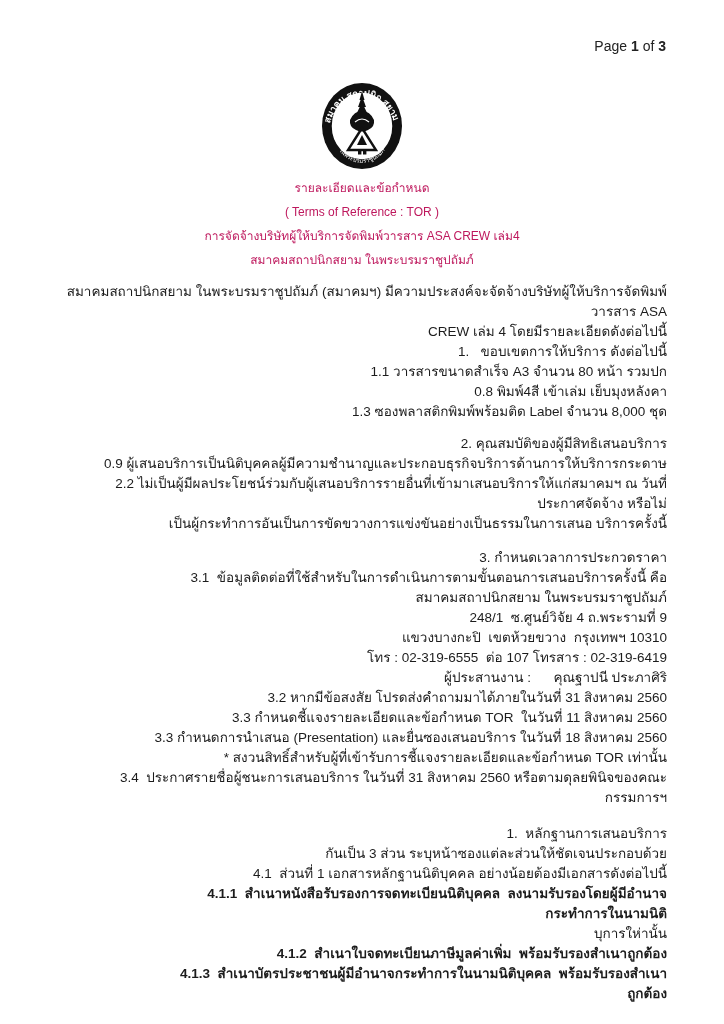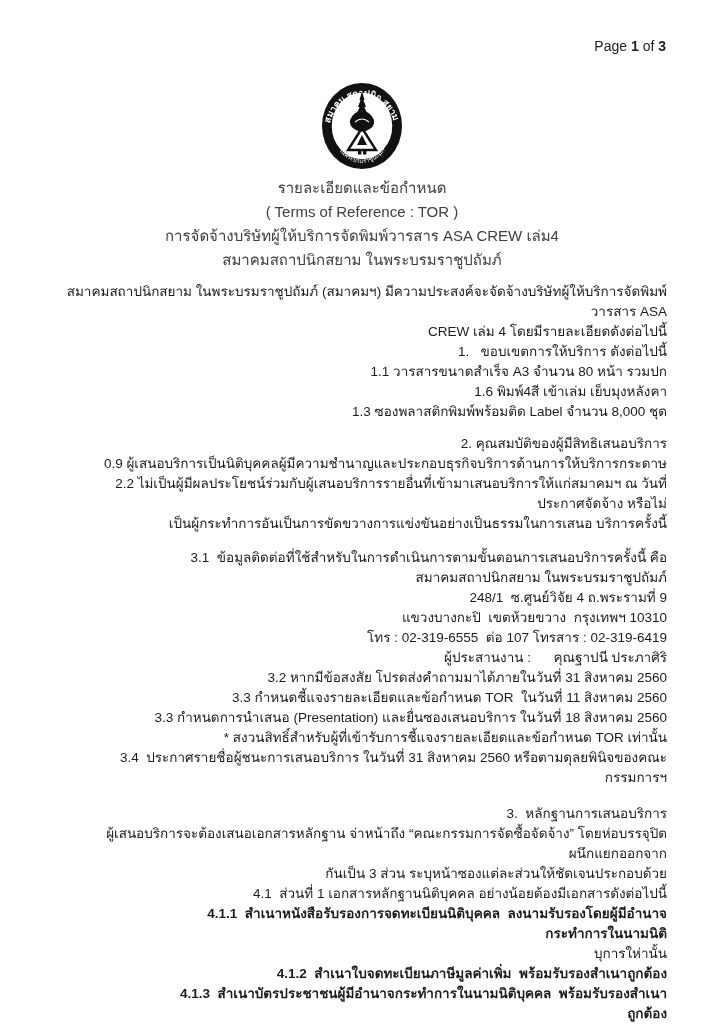--- a/index.html
+++ b/index.html
@@ -18,21 +18,21 @@
   }
   .page-header b{font-weight:bold;}
   .logo-wrap{
     position:absolute;top:80px;left:0;width:724px;
     display:flex;justify-content:center;
   }
   .content{
     position:absolute;top:176px;left:57px;width:610px;
   }
   .title-block{text-align:center;width:610px;}
-  .title-line{font-size:15px;line-height:24px;color:#404040;white-space:pre-wrap;}
+  .title-line{font-size:12px;line-height:24px;color:#be185d;white-space:pre-wrap;}
   .body-block{margin-top:10px;}
   .ln{
     font-size:13.5px;line-height:20px;color:#1c1c1c;
     white-space:pre-wrap;
     text-align:right;
   }
   .ind28{padding-left:28px;}
   .ind31{padding-left:31px;}
   .ind39{padding-left:39px;}
   .ind53{padding-left:53px;}
@@ -88,48 +88,48 @@
       <div class="title-line">การจัดจ้างบริษัทผู้ให้บริการจัดพิมพ์วารสาร ASA CREW เล่ม4</div>
       <div class="title-line">สมาคมสถาปนิกสยาม ในพระบรมราชูปถัมภ์</div>
     </div>
 
     <div class="body-block">
       <div class="ln">สมาคมสถาปนิกสยาม ในพระบรมราชูปถัมภ์ (สมาคมฯ) มีความประสงค์จะจัดจ้างบริษัทผู้ให้บริการจัดพิมพ์วารสาร ASA</div>
       <div class="ln">CREW เล่ม 4 โดยมีรายละเอียดดังต่อไปนี้</div>
 
       <div class="ln">1.   ขอบเขตการให้บริการ ดังต่อไปนี้</div>
       <div class="ln ind31">1.1 วารสารขนาดสำเร็จ A3 จำนวน 80 หน้า รวมปก</div>
-      <div class="ln ind31">1.6 พิมพ์4สี เข้าเล่ม เย็บมุงหลังคา</div>
+      <div class="ln ind31">0.8 พิมพ์4สี เข้าเล่ม เย็บมุงหลังคา</div>
       <div class="ln ind31">1.3 ซองพลาสติกพิมพ์พร้อมติด Label จำนวน 8,000 ชุด</div>
 
       <div class="gap12"></div>
 
       <div class="ln">2. คุณสมบัติของผู้มีสิทธิเสนอบริการ</div>
       <div class="ln ind31">0.9 ผู้เสนอบริการเป็นนิติบุคคลผู้มีความชำนาญและประกอบธุรกิจบริการด้านการให้บริการกระดาษ</div>
       <div class="ln ind31">2.2 ไม่เป็นผู้มีผลประโยชน์ร่วมกับผู้เสนอบริการรายอื่นที่เข้ามาเสนอบริการให้แก่สมาคมฯ ณ วันที่ ประกาศจัดจ้าง หรือไม่</div>
       <div class="ln ind53">เป็นผู้กระทำการอันเป็นการขัดขวางการแข่งขันอย่างเป็นธรรมในการเสนอ บริการครั้งนี้</div>
 
       <div class="gap14"></div>
 
+      <div class="ln">3. กำหนดเวลาการประกวดราคา</div>
       <div class="ln ind71">3.1  ข้อมูลติดต่อที่ใช้สำหรับในการดำเนินการตามขั้นตอนการเสนอบริการครั้งนี้ คือ</div>
       <div class="ln ind108">สมาคมสถาปนิกสยาม ในพระบรมราชูปถัมภ์</div>
       <div class="ln ind108">248/1  ซ.ศูนย์วิจัย 4 ถ.พระรามที่ 9</div>
       <div class="ln ind108">แขวงบางกะปิ  เขตห้วยขวาง  กรุงเทพฯ 10310</div>
       <div class="ln ind108">โทร : 02-319-6555  ต่อ 107 โทรสาร : 02-319-6419</div>
       <div class="ln ind108">ผู้ประสานงาน :      คุณฐาปนี ประภาศิริ</div>
       <div class="ln ind58">3.2 หากมีข้อสงสัย โปรดส่งคำถามมาได้ภายในวันที่ 31 สิงหาคม 2560</div>
       <div class="ln ind58">3.3 กำหนดชี้แจงรายละเอียดและข้อกำหนด TOR  ในวันที่ 11 สิงหาคม 2560</div>
       <div class="ln ind58">3.3 กำหนดการนำเสนอ (Presentation) และยื่นซองเสนอบริการ ในวันที่ 18 สิงหาคม 2560</div>
       <div class="ln ind75">* สงวนสิทธิ์สำหรับผู้ที่เข้ารับการชี้แจงรายละเอียดและข้อกำหนด TOR เท่านั้น</div>
       <div class="ln ind58">3.4  ประกาศรายชื่อผู้ชนะการเสนอบริการ ในวันที่ 31 สิงหาคม 2560 หรือตามดุลยพินิจของคณะกรรมการฯ</div>
 
       <div class="gap16"></div>
 
-      <div class="ln">3.  หลักฐานการเสนอบริการ</div>
-      <div class="ln ind28">ผู้เสนอบริการจะต้องเสนอเอกสารหลักฐาน จ่าหน้าถึง “คณะกรรมการจัดซื้อจัดจ้าง” โดยห่อบรรจุปิดผนึกแยกออกจาก</div>
+      <div class="ln">1.  หลักฐานการเสนอบริการ</div>
       <div class="ln ind28">กันเป็น 3 ส่วน ระบุหน้าซองแต่ละส่วนให้ชัดเจนประกอบด้วย</div>
       <div class="ln ind39">4.1  ส่วนที่ 1 เอกสารหลักฐานนิติบุคคล อย่างน้อยต้องมีเอกสารดังต่อไปนี้</div>
       <div class="ln ind113">4.1.1  สำเนาหนังสือรับรองการจดทะเบียนนิติบุคคล  ลงนามรับรองโดยผู้มีอำนาจกระทำการในนามนิติ</div>
       <div class="ln ind143">บุการให่านั้น</div>
       <div class="ln ind113">4.1.2  สำเนาใบจดทะเบียนภาษีมูลค่าเพิ่ม  พร้อมรับรองสำเนาถูกต้อง</div>
       <div class="ln ind113">4.1.3  สำเนาบัตรประชาชนผู้มีอำนาจกระทำการในนามนิติบุคคล  พร้อมรับรองสำเนาถูกต้อง</div>
     </div>
 
   </div>
 </div>

